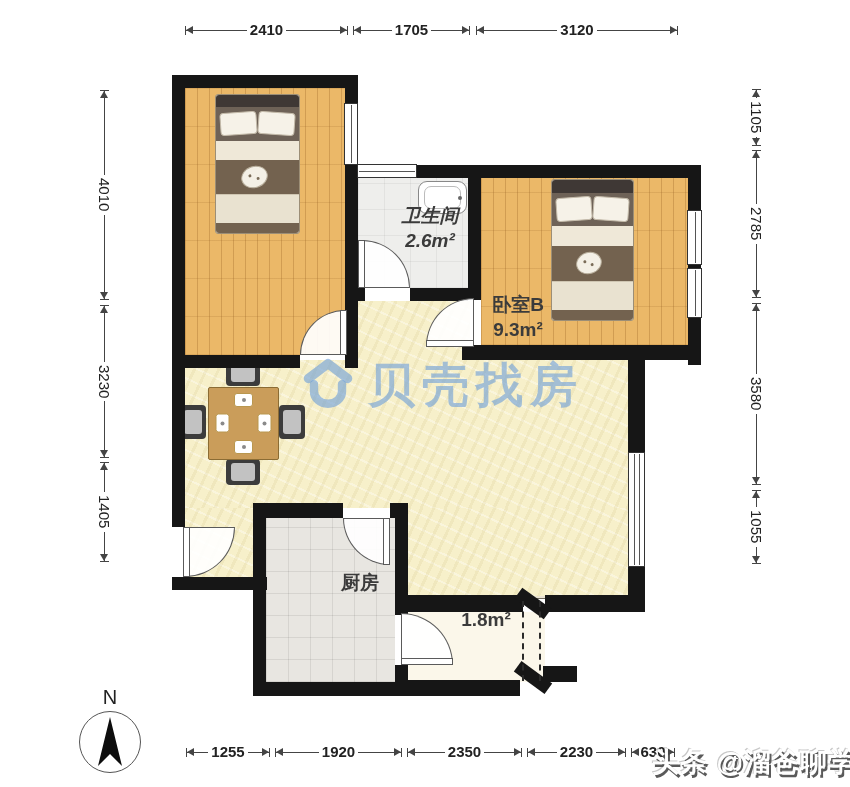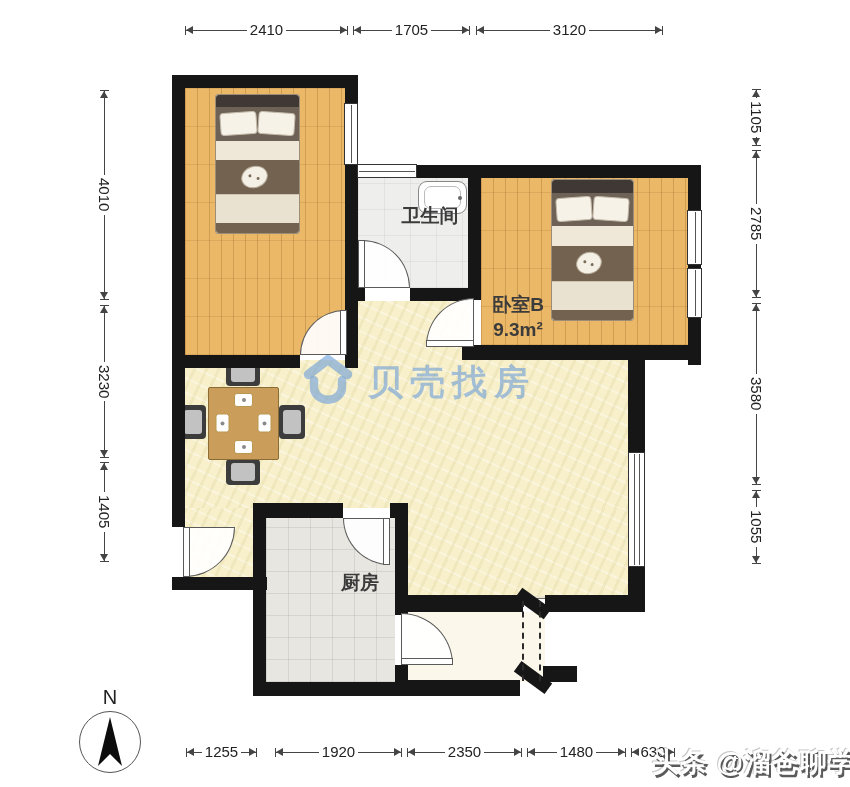--- a/index.html
+++ b/index.html
@@ -66,21 +66,21 @@
   .basin{position:absolute;left:4px;width:25px;height:17px;background:#e9e9e9;border:1px solid #aaa;border-radius:2px;}
   .basin::after{content:"";position:absolute;left:50%;top:50%;width:4px;height:4px;margin:-2px;border-radius:50%;background:#555;}
   .stove{position:absolute;left:4px;top:82px;width:34px;height:52px;background:#fff;border:1px solid #999;border-radius:3px;}
   .burner{position:absolute;left:7px;top:7px;width:20px;height:20px;border-radius:50%;background:#2f2f2f;box-shadow:inset 0 0 0 3px #555;}
   .wok{position:absolute;left:9px;top:31px;width:15px;height:15px;border-radius:50%;border:2px solid #444;background:#fff;}
   .tub{position:absolute;background:#fff;border:1.3px solid #888;border-radius:9px;z-index:12;}
   .tub i{position:absolute;left:5px;top:4px;right:5px;bottom:4px;border:1px solid #bbb;border-radius:7px;}
   .tub::after{content:"";position:absolute;right:4px;top:50%;width:4px;height:4px;margin-top:-2px;border-radius:50%;background:#666;}
   
   .dimh,.dimv{position:absolute;display:flex;align-items:center;z-index:40;color:#222;}
-  .dimh{height:16px;}
+  .dimh{height:16px;font-weight:bold;}
   .dimv{flex-direction:column;width:16px;}
   .tick{background:#444;}
   .dimh .tick{width:1px;height:9px;}
   .dimv .tick{height:1px;width:9px;}
   .ln{position:relative;background:#444;}
   .dimh .ln{flex:1;height:1px;min-width:2px;}
   .dimv .ln{flex:1;width:1px;min-height:2px;}
   .dimh .ln.l::before{content:"";position:absolute;left:0;top:-3.5px;width:0;height:0;
     border:4px solid transparent;border-left:0;border-right:7px solid #444;}
   .dimh .ln.r::after{content:"";position:absolute;right:0;top:-3.5px;width:0;height:0;
@@ -96,21 +96,21 @@
   .rlabel div{font-size:19px;}
   .rlabel.big div{font-size:21px;}
   
   .compass{position:absolute;z-index:40;width:64px;text-align:center;}
   .nlabel{font-size:20px;color:#222;font-weight:500;margin-bottom:2px;}
   .ncircle{width:60px;height:60px;margin:0 auto;border:1.6px solid #555;border-radius:50%;
            display:flex;align-items:center;justify-content:center;background:#fff;}
   
   .brandmark{position:absolute;z-index:60;display:flex;align-items:center;gap:12px;
              color:rgba(111,160,216,.62);pointer-events:none;}
-  .brandtext{font-size:35px;font-weight:700;letter-spacing:7px;white-space:nowrap;}
+  .brandtext{font-size:47px;font-weight:700;letter-spacing:7px;white-space:nowrap;}
   .credit{position:absolute;z-index:70;font-size:27px;font-weight:700;color:#fff;letter-spacing:1px;
           text-shadow:2px 3px 0 rgba(72,72,72,.9),-1px -1px 0 rgba(130,130,130,.45);white-space:nowrap;}
 </style>
 </head>
 <body>
 
 <div class="stage">
 
   <div class="floor wood" style="left:185px;top:88px;width:160px;height:267px;"></div>
   <div class="floor bathf" style="left:358px;top:178px;width:110px;height:110px;"></div>
@@ -274,48 +274,50 @@
 
   <div class="arc" style="left:185px;top:527px;width:50px;height:50px;border-radius:0 0 100% 0;"></div>
   <div class="leaf" style="left:183px;top:527px;width:7px;height:50px;"></div>
 
   <div class="arc" style="left:343px;top:518px;width:47px;height:47px;border-radius:0 0 0 100%;"></div>
   <div class="leaf" style="left:383px;top:518px;width:7px;height:47px;"></div>
 
   <div class="arc" style="left:401px;top:613px;width:52px;height:52px;border-radius:0 100% 0 0;"></div>
   <div class="leaf" style="left:401px;top:658px;width:52px;height:7px;"></div>
 
-  <div class="rlabel" style="left:375px;top:204px;width:110px;">
+  <div class="rlabel" style="left:375px;top:204px;width:110px;font-style:italic;">
     <div>卫生间</div>
+    <div>2.6m²</div>
   </div>
   <div class="rlabel" style="left:462px;top:293px;width:112px;">
     <div>卧室B</div>
     <div>9.3m²</div>
   </div>
   <div class="rlabel" style="left:305px;top:571px;width:110px;">
     <div>厨房</div>
   </div>
   <div class="rlabel" style="left:430px;top:608px;width:112px;">
+    <div>1.8m²</div>
   </div>
 
   <div class="dimh" style="left:185px;top:22px;width:163px;">
     <span class="tick"></span>
       <span class="ln l"></span>
     <span class="lbl">2410</span>
     <span class="ln r"></span>
       <span class="tick"></span>
   </div>
   <div class="dimh" style="left:353px;top:22px;width:117px;">
     <span class="tick"></span>
       <span class="ln l"></span>
     <span class="lbl">1705</span>
     <span class="ln r"></span>
       <span class="tick"></span>
   </div>
-  <div class="dimh" style="left:476px;top:22px;width:187px;">
+  <div class="dimh" style="left:476px;top:22px;width:202px;">
     <span class="tick"></span>
       <span class="ln l"></span>
     <span class="lbl">3120</span>
     <span class="ln r"></span>
       <span class="tick"></span>
   </div>
 
   <div class="dimv" style="left:96px;top:90px;height:210px;">
     <span class="tick"></span>
       <span class="ln t"></span>
@@ -360,21 +362,21 @@
       <span class="tick"></span>
   </div>
   <div class="dimv" style="left:748px;top:490px;height:74px;">
     <span class="tick"></span>
       <span class="ln t"></span>
     <span class="lblv">1055</span>
     <span class="ln b"></span>
       <span class="tick"></span>
   </div>
 
-  <div class="dimh" style="left:186px;top:744px;width:71px;">
+  <div class="dimh" style="left:186px;top:744px;width:84px;">
     <span class="tick"></span>
       <span class="ln l"></span>
     <span class="lbl">1255</span>
     <span class="ln r"></span>
       <span class="tick"></span>
   </div>
   <div class="dimh" style="left:275px;top:744px;width:127px;">
     <span class="tick"></span>
       <span class="ln l"></span>
     <span class="lbl">1920</span>
@@ -384,21 +386,21 @@
   <div class="dimh" style="left:407px;top:744px;width:115px;">
     <span class="tick"></span>
       <span class="ln l"></span>
     <span class="lbl">2350</span>
     <span class="ln r"></span>
       <span class="tick"></span>
   </div>
   <div class="dimh" style="left:527px;top:744px;width:99px;">
     <span class="tick"></span>
       <span class="ln l"></span>
-    <span class="lbl">1480</span>
+    <span class="lbl">2230</span>
     <span class="ln r"></span>
       <span class="tick"></span>
   </div>
   <div class="dimh" style="left:631px;top:744px;width:44px;">
     <span class="tick"></span>
       <span class="ln l"></span>
     <span class="lbl">630</span>
     <span class="ln r"></span>
       <span class="tick"></span>
   </div>

